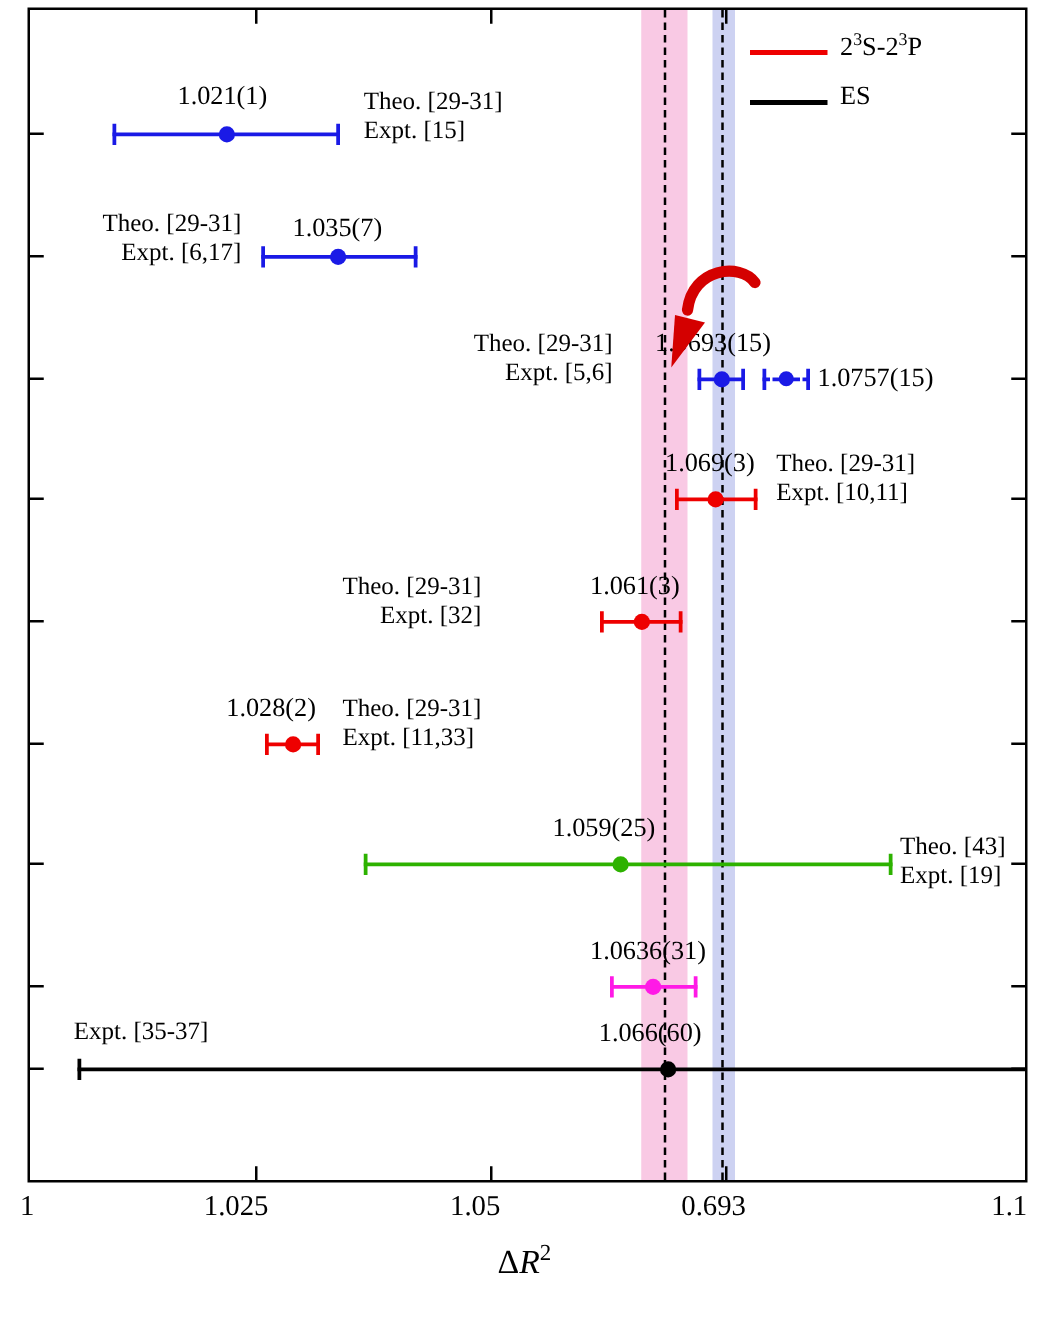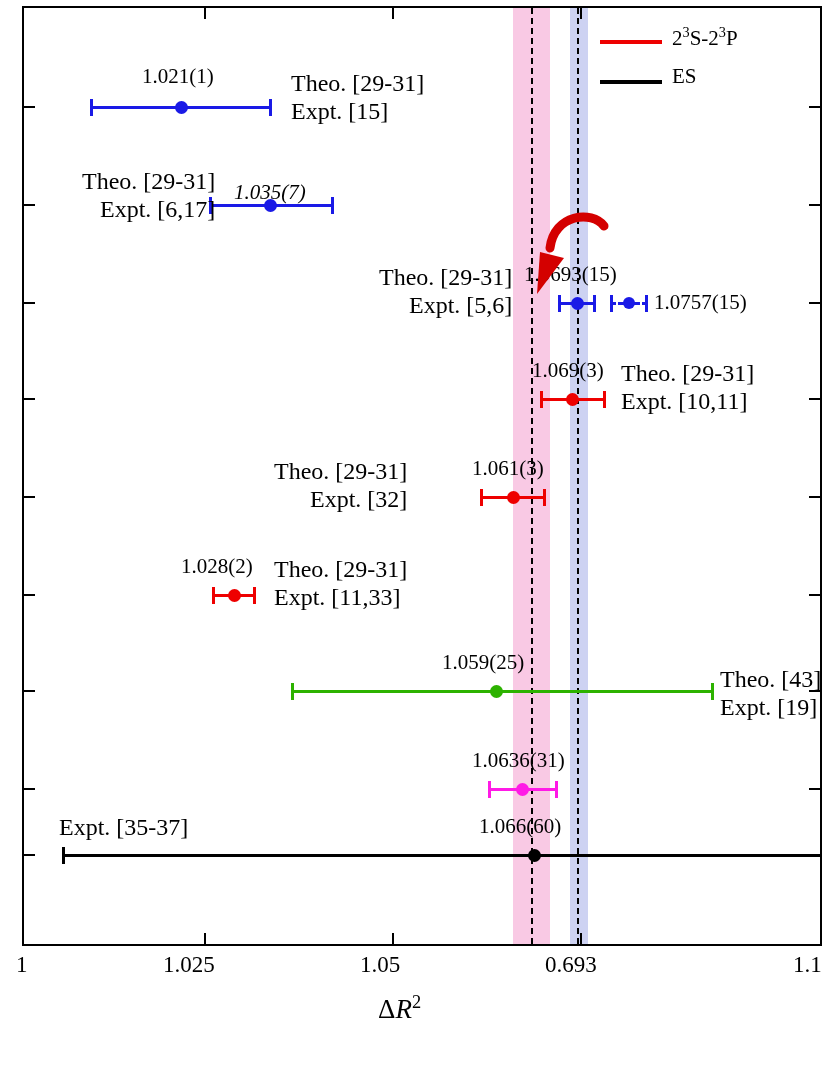--- a/index.html
+++ b/index.html
@@ -26,21 +26,21 @@
   .vline{position:absolute;top:0;bottom:0;width:0;border-left:2px dashed #000;}
 
   
   .series{position:absolute;}
   .errbar{position:absolute;height:3px;}
   .cap{position:absolute;width:3px;height:17px;top:-7px;}
   .cap.dashed{width:3px;height:17px;}
   .dot{position:absolute;width:13px;height:13px;border-radius:50%;top:-5px;}
   .dotsq{position:absolute;width:12px;height:12px;border-radius:50%;top:-5px;}
   .val{position:absolute;font-size:21px;color:#000;white-space:nowrap;}
-  .ref{position:absolute;font-size:24px;color:#000;line-height:1.15;white-space:nowrap;text-align:left;}
+  .ref{position:absolute;font-size:20px;color:#000;line-height:1.15;white-space:nowrap;text-align:left;}
   .ref.r{text-align:right;}
 
   
   #legend{position:absolute;right:24px;top:14px;width:196px;}
   .legrow{position:relative;height:40px;}
   .legline{position:absolute;left:0;top:18px;width:62px;height:4px;}
   .legtxt{position:absolute;left:72px;top:2px;font-size:21px;white-space:nowrap;}
   sup{font-size:0.68em;vertical-align:super;}
 
   
@@ -112,21 +112,21 @@
       <span>Theo. [29-31]</span><br>
       <span>Expt. [15]</span>
     </div>
 
     <div class="series" style="left:0;top:196px;">
       <div class="errbar" style="left:185px;width:125px;background:#1a1ae6;"></div>
       <div class="cap" style="left:185px;background:#1a1ae6;"></div>
       <div class="cap" style="left:307px;background:#1a1ae6;"></div>
       <div class="dot" style="left:240px;background:#1a1ae6;"></div>
     </div>
-    <div class="val" style="left:210px;top:172px;font-style:italic;">1.035(7)</div>
+    <div class="val" style="left:210px;top:162px;">1.035(7)</div>
     <div class="ref r" style="left:58px;top:160px;">
       <span>Theo. [29-31]</span><br>
       <span>Expt. [6,17]</span>
     </div>
 
     <div class="series" style="left:0;top:294px;">
       <div class="errbar" style="left:534px;width:38px;background:#1a1ae6;"></div>
       <div class="cap" style="left:534px;background:#1a1ae6;"></div>
       <div class="cap" style="left:569px;background:#1a1ae6;"></div>
       <div class="dot" style="left:547px;background:#1a1ae6;"></div>
@@ -216,17 +216,17 @@
     </svg>
 
   </div>
 
   <div class="xlab" style="left:16px;top:952px;">1</div>
   <div class="xlab" style="left:163px;top:952px;">1.025</div>
   <div class="xlab" style="left:360px;top:952px;">1.05</div>
   <div class="xlab" style="left:545px;top:952px;">0.693</div>
   <div class="xlab" style="left:793px;top:952px;">1.1</div>
 
-  <div class="axtitle" style="left:378px;top:992px;">
+  <div class="axtitle" style="left:398px;top:992px;">
     <span>Δ</span><i>R</i><sup>2</sup>
   </div>
 
 </div>
 
 </body></html>

